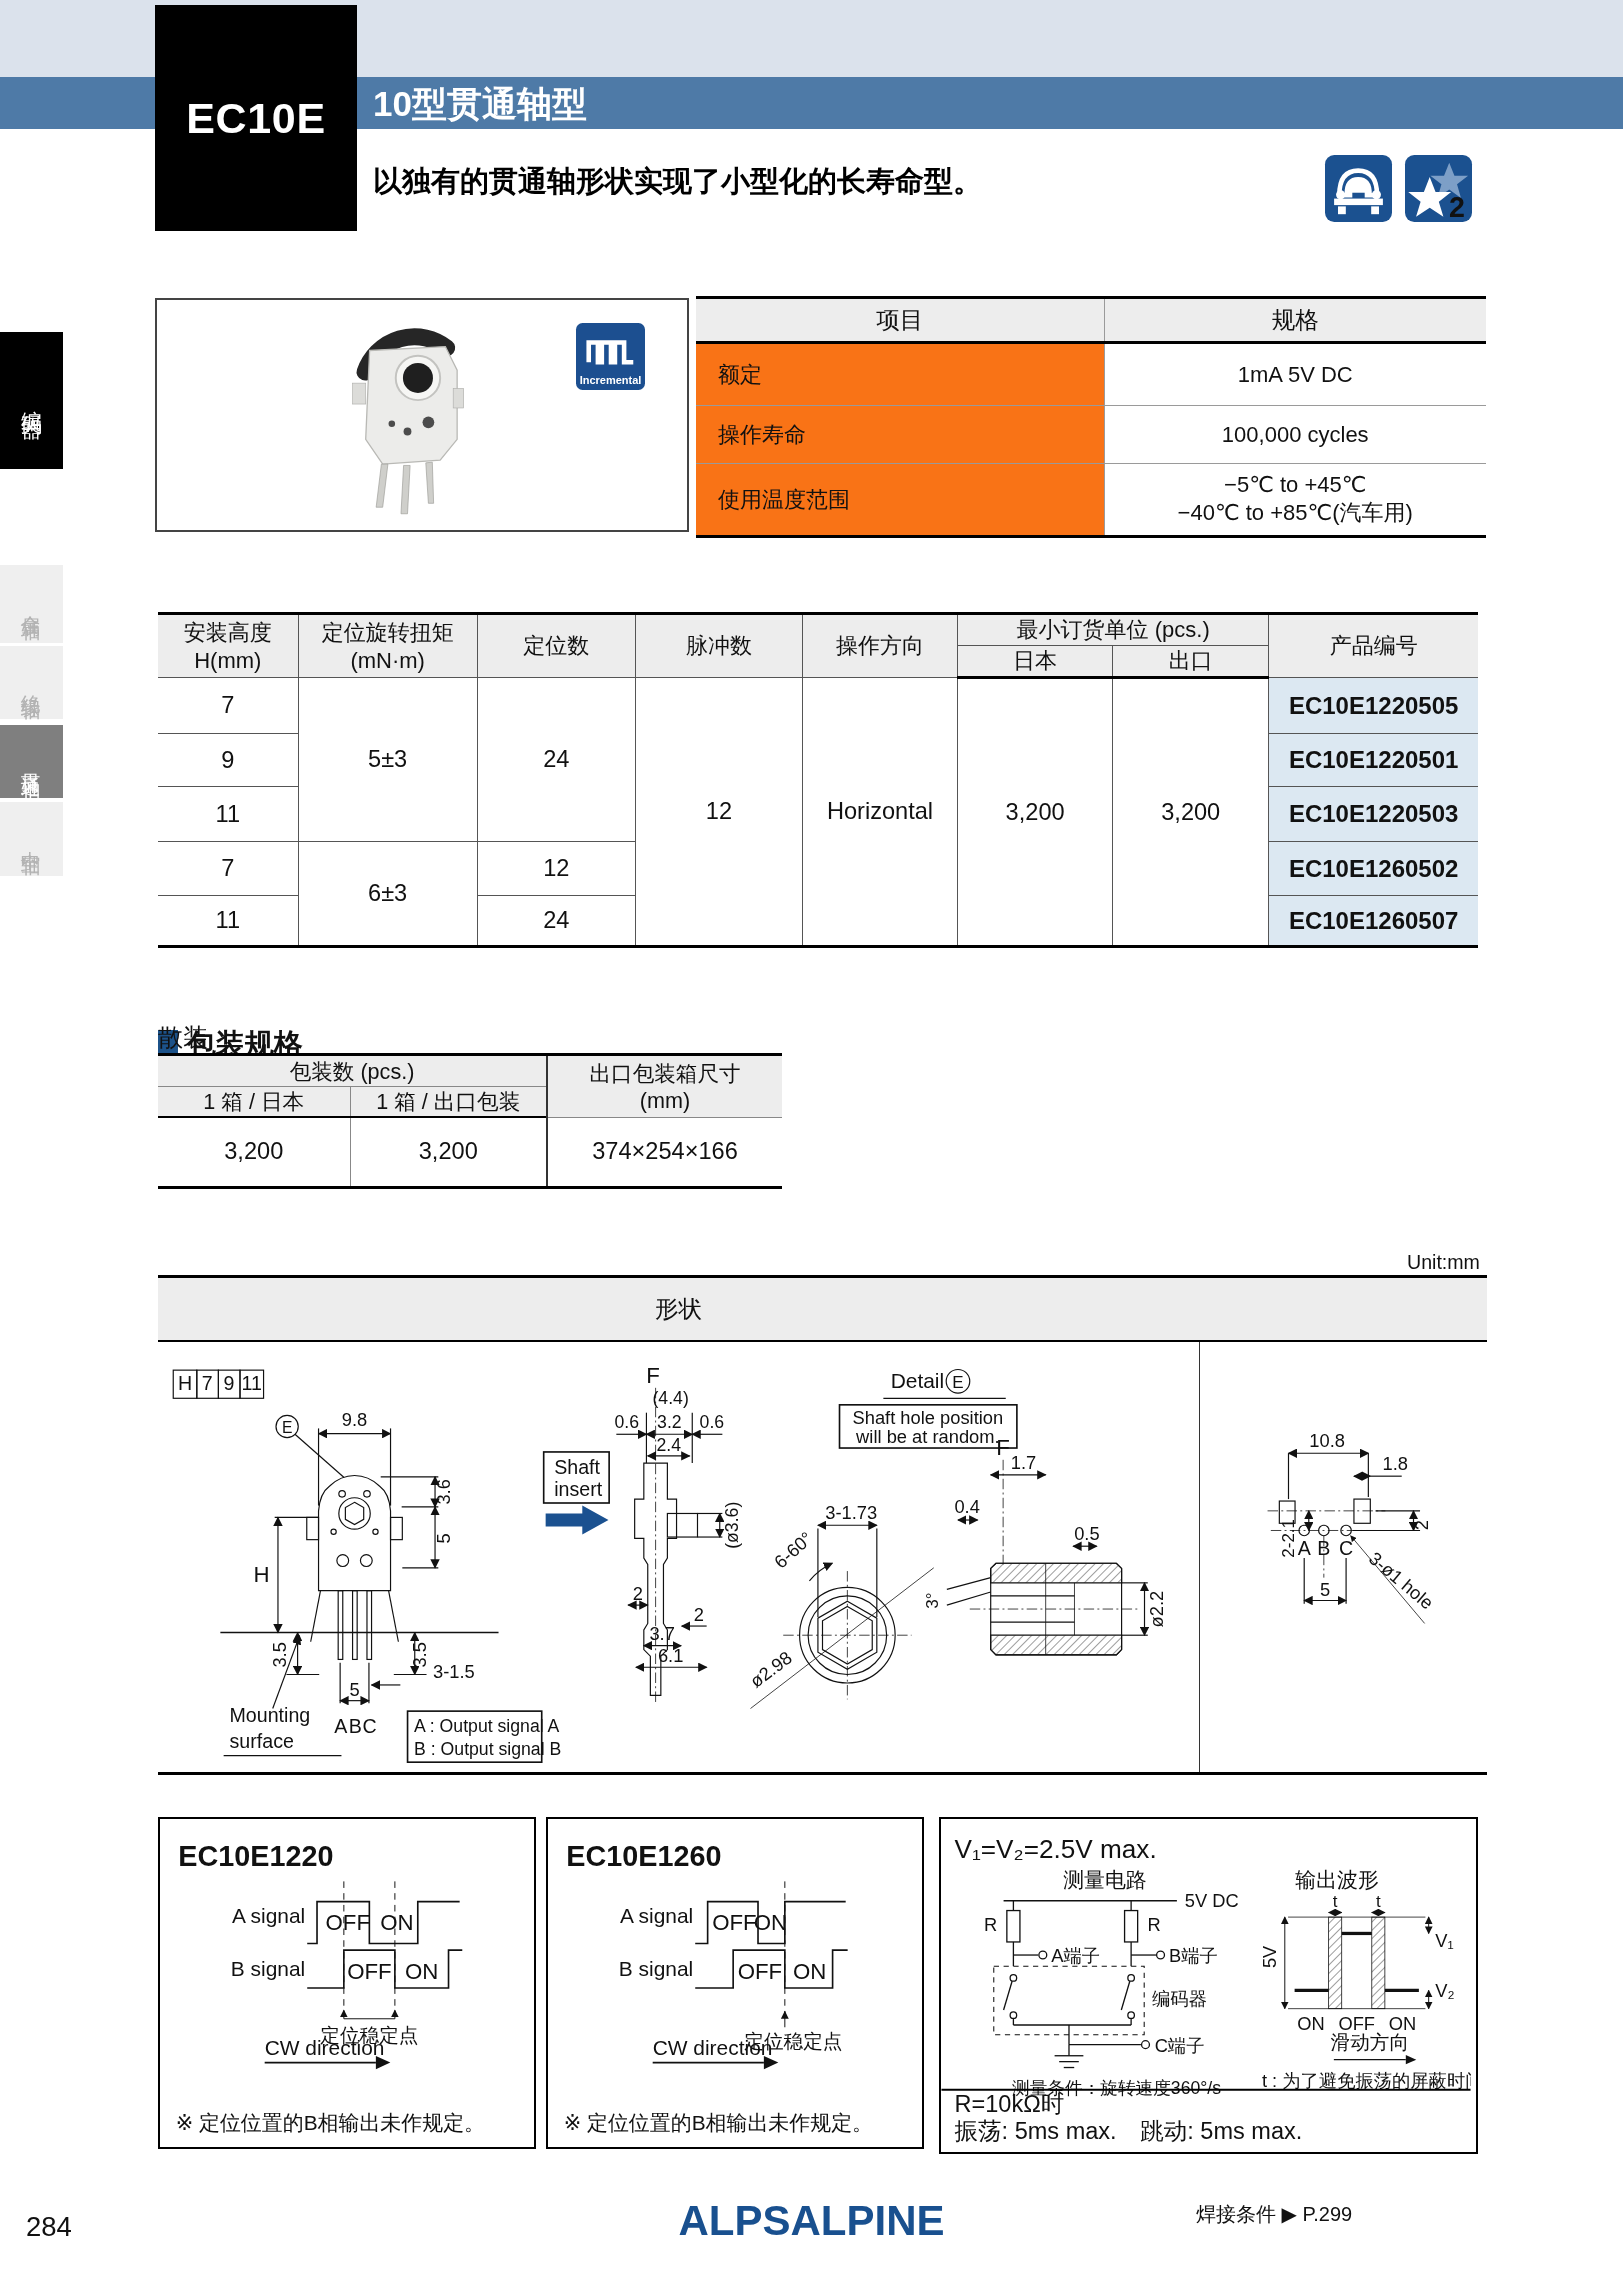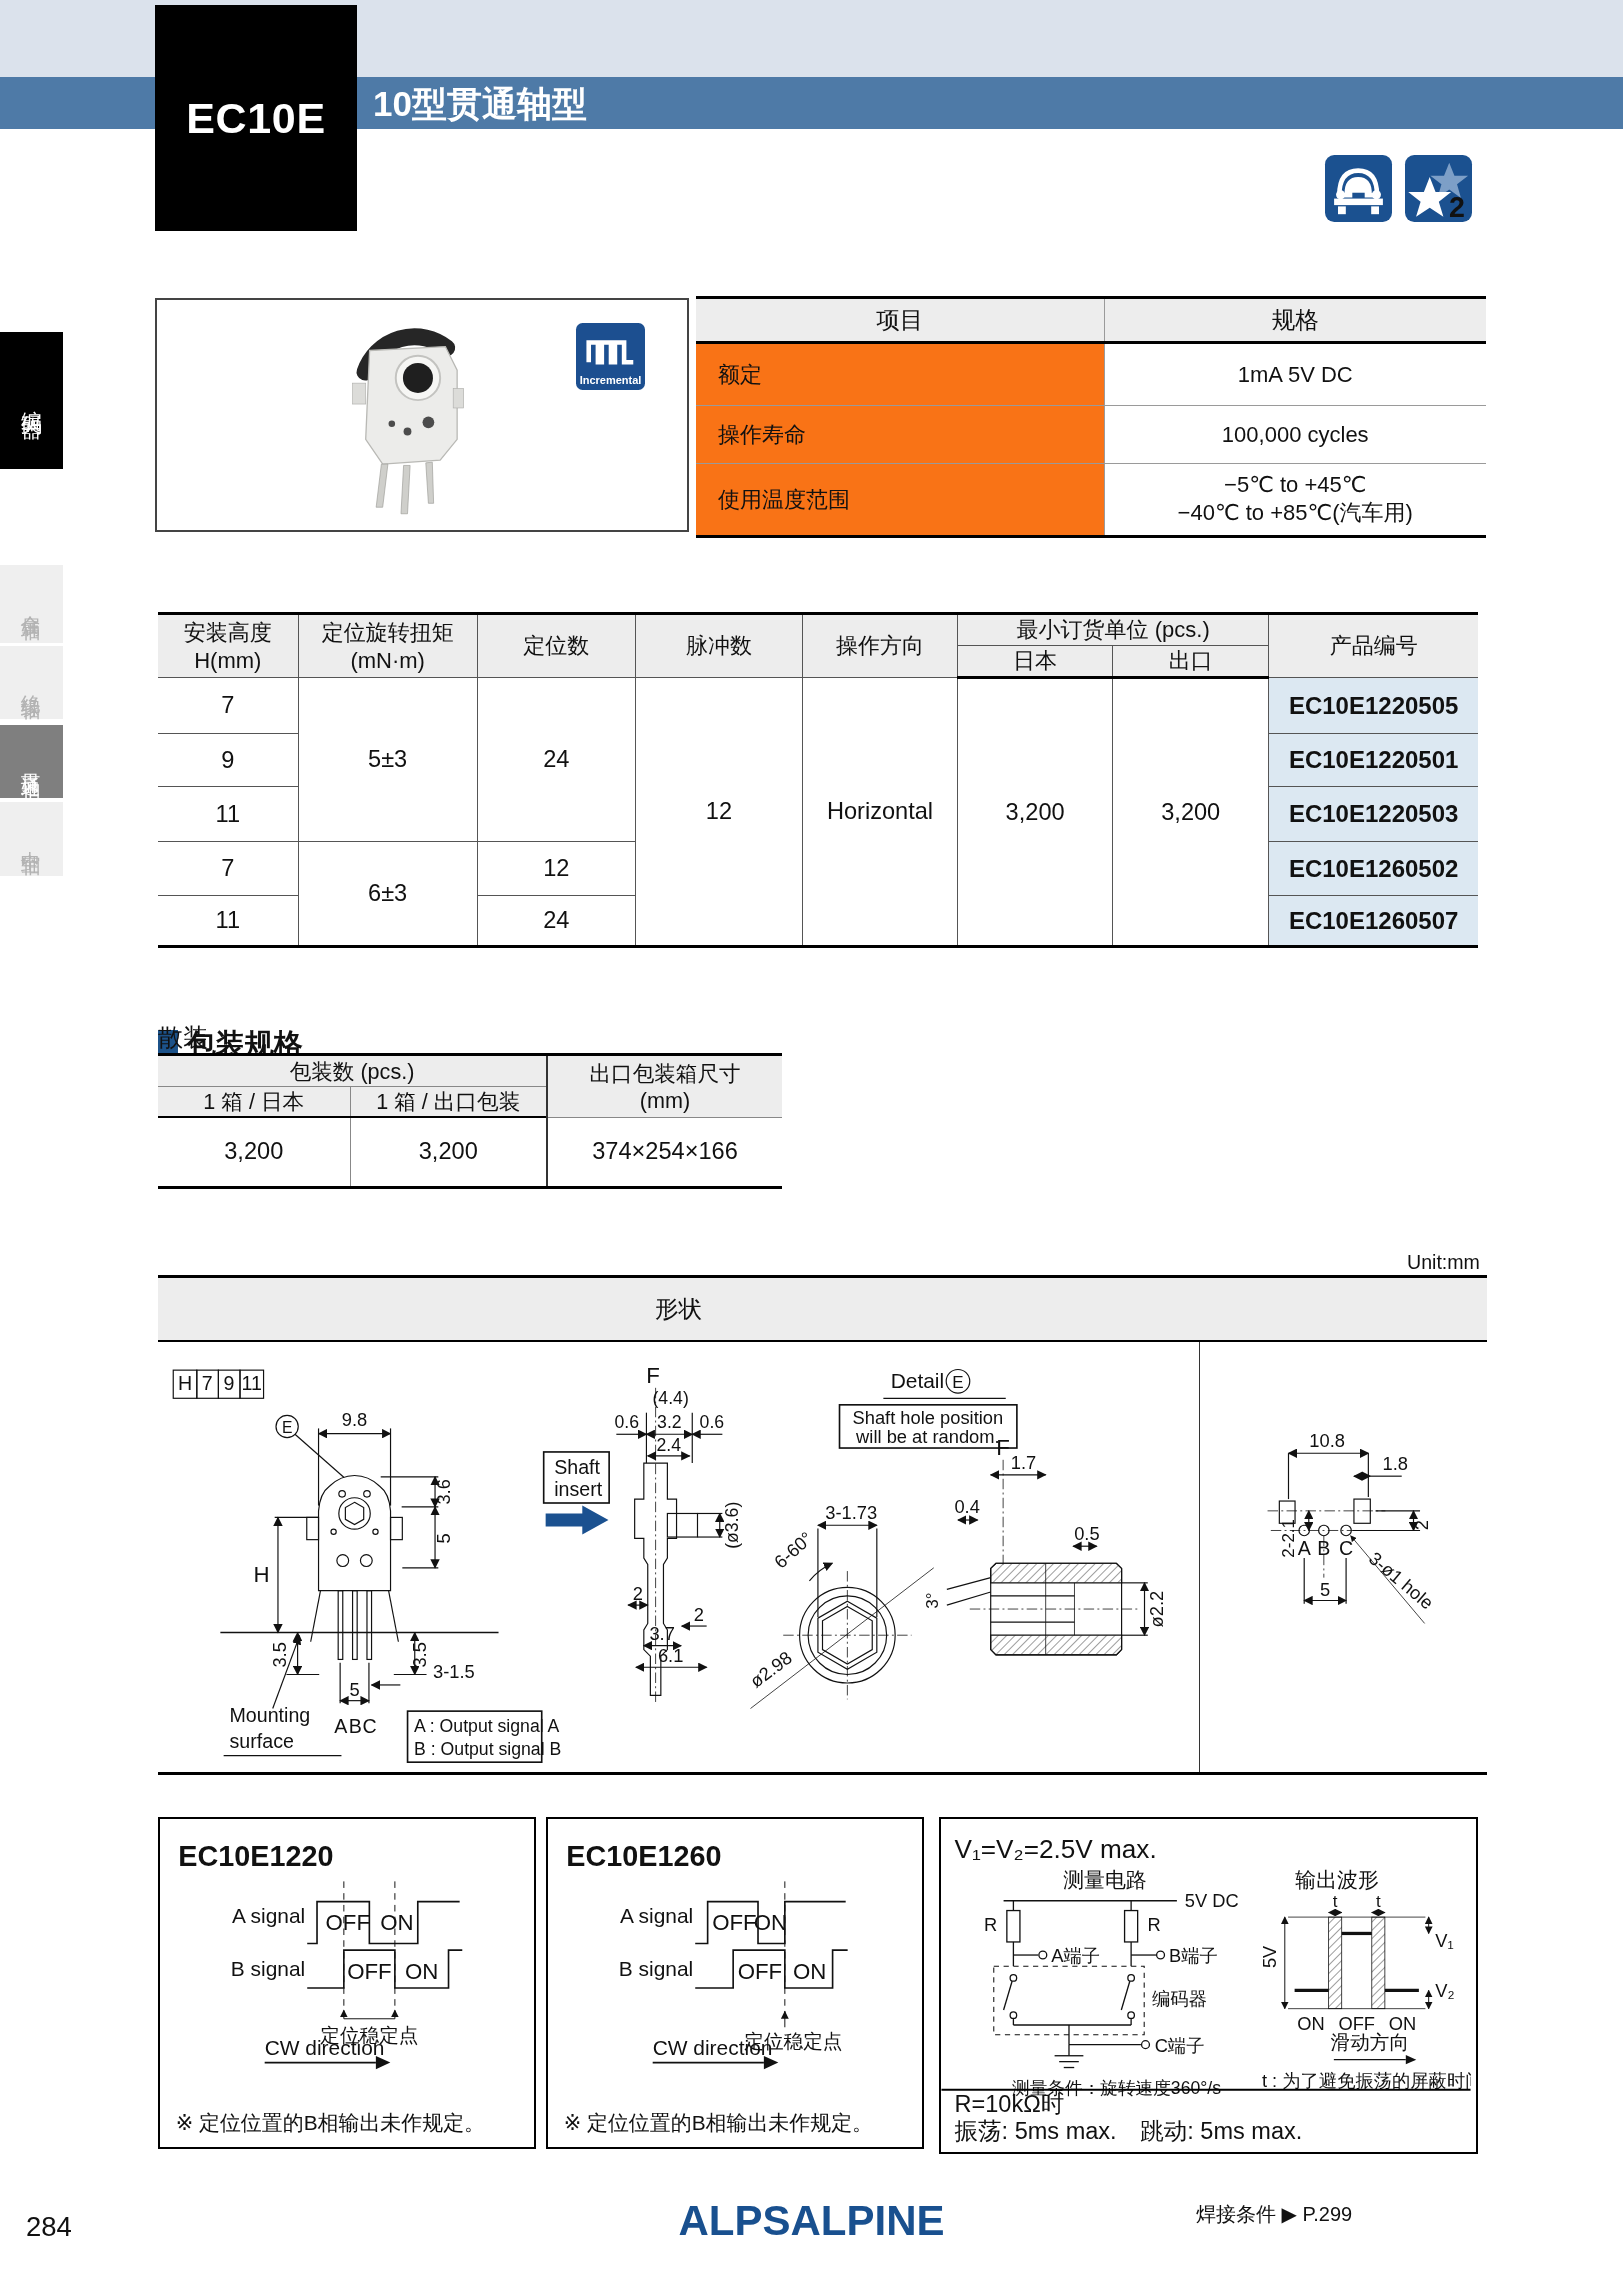--- a/index.html
+++ b/index.html
@@ -74,20 +74,21 @@
 <body>
 
 <div class="page">
 
   <div class="abs band-light"></div>
   <div class="abs band-blue"></div>
   <div class="abs model-box">
     <span>EC10E</span>
   </div>
   <div class="abs series-title">10型贯通轴型</div>
+  <div class="abs tagline">以独有的贯通轴形状实现了小型化的长寿命型。</div>
 
   <div class="abs badge" style="left:1325px;top:155px;">
     <svg width="67" height="67" viewBox="0 0 103 103">
       <path d="M22 62 Q22 24 51 24 Q80 24 80 62 Z" fill="none" stroke="#fff" stroke-width="7"></path>
       <path d="M30 60 Q30 34 51 34 Q72 34 72 60 Z" fill="#fff"></path>
       <rect x="42" y="58" width="19" height="9" fill="#1b5190"></rect>
       <circle cx="24" cy="61" r="7" fill="#fff"></circle>
         <circle cx="79" cy="61" r="7" fill="#fff"></circle>
       <rect x="14" y="67" width="75" height="10" fill="#fff"></rect>
       <rect x="20" y="79" width="12" height="12" fill="#fff"></rect>

